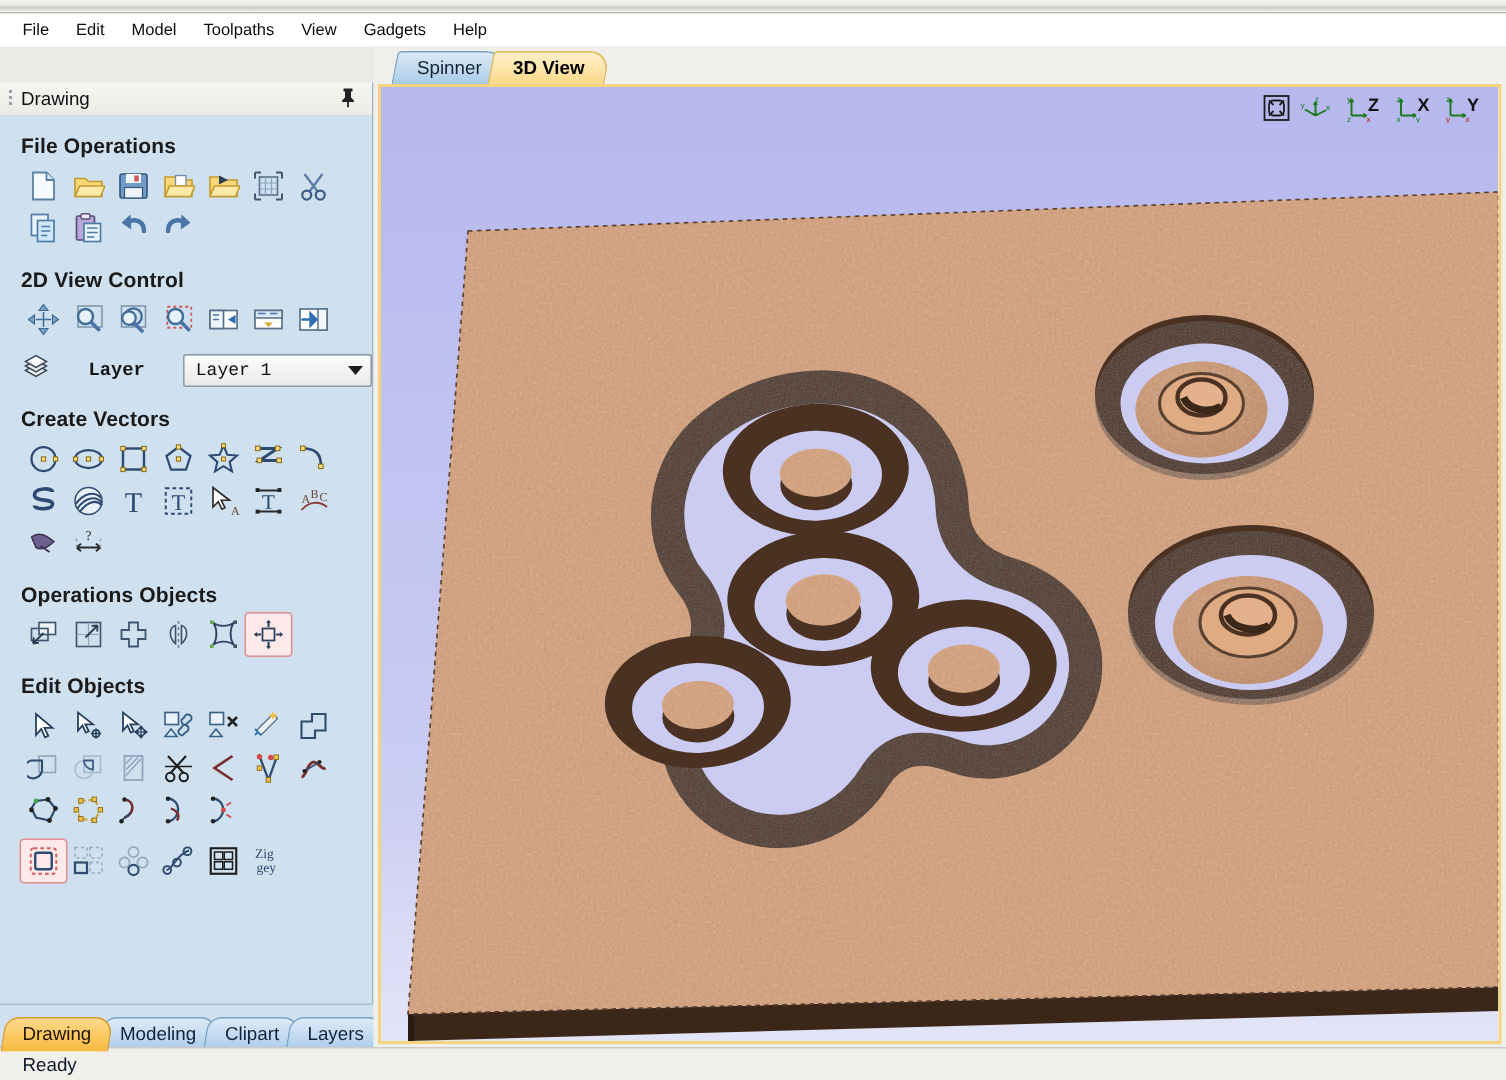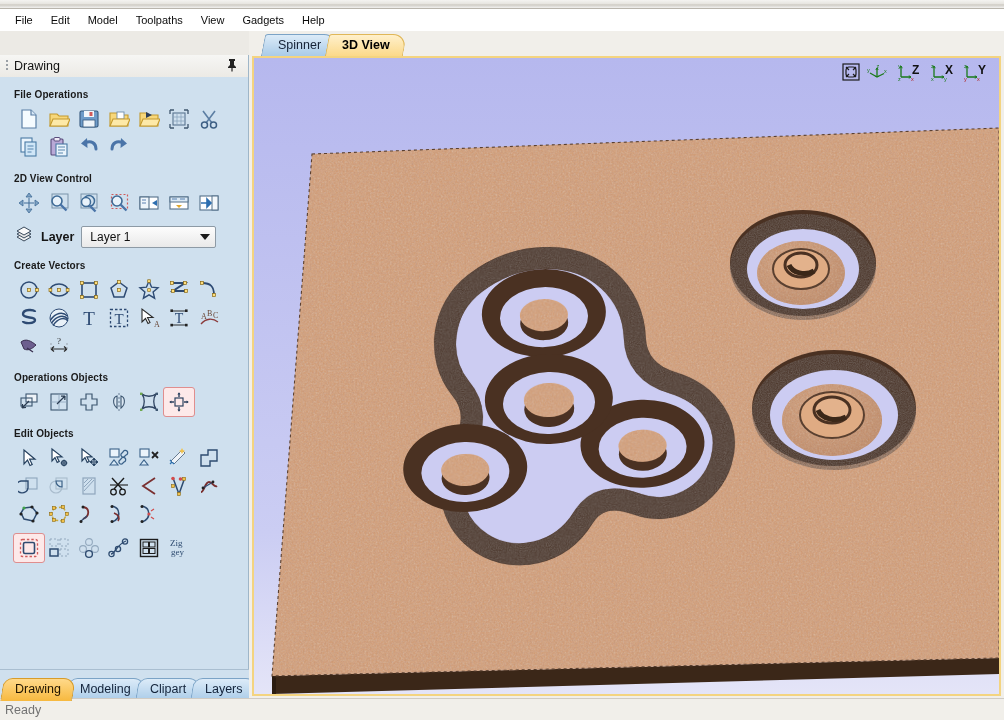--- a/index.html
+++ b/index.html
@@ -51,33 +51,33 @@
   }
   .dockhdr .title{position:absolute;left:14px;top:4px;font-size:12.5px;color:#111;}
   .dockhdr .pin{position:absolute;right:10px;top:3px;width:12px;height:14px;}
 
   .dockbody{
     position:absolute;left:0;top:22px;right:0;bottom:31px;
     background:#cfe0ee;padding:6px 0 0 0;overflow:hidden;
   }
   .section{margin:0 0 2px 0;}
   .sectitle{
-    font-size:10px;font-weight:bold;color:#1a1a1a;
+    font-size:14px;font-weight:bold;color:#1a1a1a;
     padding:6px 0 5px 14px;letter-spacing:.1px;
   }
   .iconrow{display:flex;padding:0 0 4px 14px;gap:0px;flex-wrap:wrap;width:225px;}
   .tool{
     width:30px;height:28px;display:flex;align-items:center;justify-content:center;
     cursor:default;position:relative;
   }
   .tool.hot{background:#fde9e9;outline:1px solid #e08e8e;border-radius:2px;}
   .tool svg{display:block;}
 
   
-  .layerrow{display:flex;align-items:center;padding:2px 0 6px 14px;gap:7px;}
+  .layerrow{display:flex;align-items:center;padding:2px 0 6px 14px;gap:25px;font-family:Liberation Mono, monospace;}
   .layerlabel{font-size:12.5px;font-weight:bold;color:#151515;}
   .layerselect{
     width:125px;height:20px;background:linear-gradient(to bottom,#fdfdfd,#e9e9e9);
     border:1px solid #8d9aa5;border-radius:2px;position:relative;
     font-size:12px;display:flex;align-items:center;padding-left:8px;color:#111;
   }
   .layerselect .arr{
     position:absolute;right:5px;top:7px;width:0;height:0;
     border-left:5px solid transparent;border-right:5px solid transparent;border-top:6px solid #1b1b1b;
   }
@@ -134,21 +134,21 @@
     position:absolute;right:9px;top:4px;height:22px;display:flex;align-items:center;gap:7px;
   }
   .axisbtn{cursor:default;}
 
   
   .statusbar{
     position:absolute;left:0;bottom:0;width:1004px;height:21px;
     background:#f1efea;border-top:1px solid #cfcbc4;
     display:flex;align-items:center;
   }
-  .statustext{font-size:12.5px;color:#737373;padding-left:5px;}
+  .statustext{font-size:12.5px;color:#0f172a;padding-left:15px;}
 </style>
 </head>
 <body>
 
 <div id="app">
 
   <div class="titlebar"></div>
   <div class="winbtns">
     <div class="winbtn">
         <div class="min"></div>

